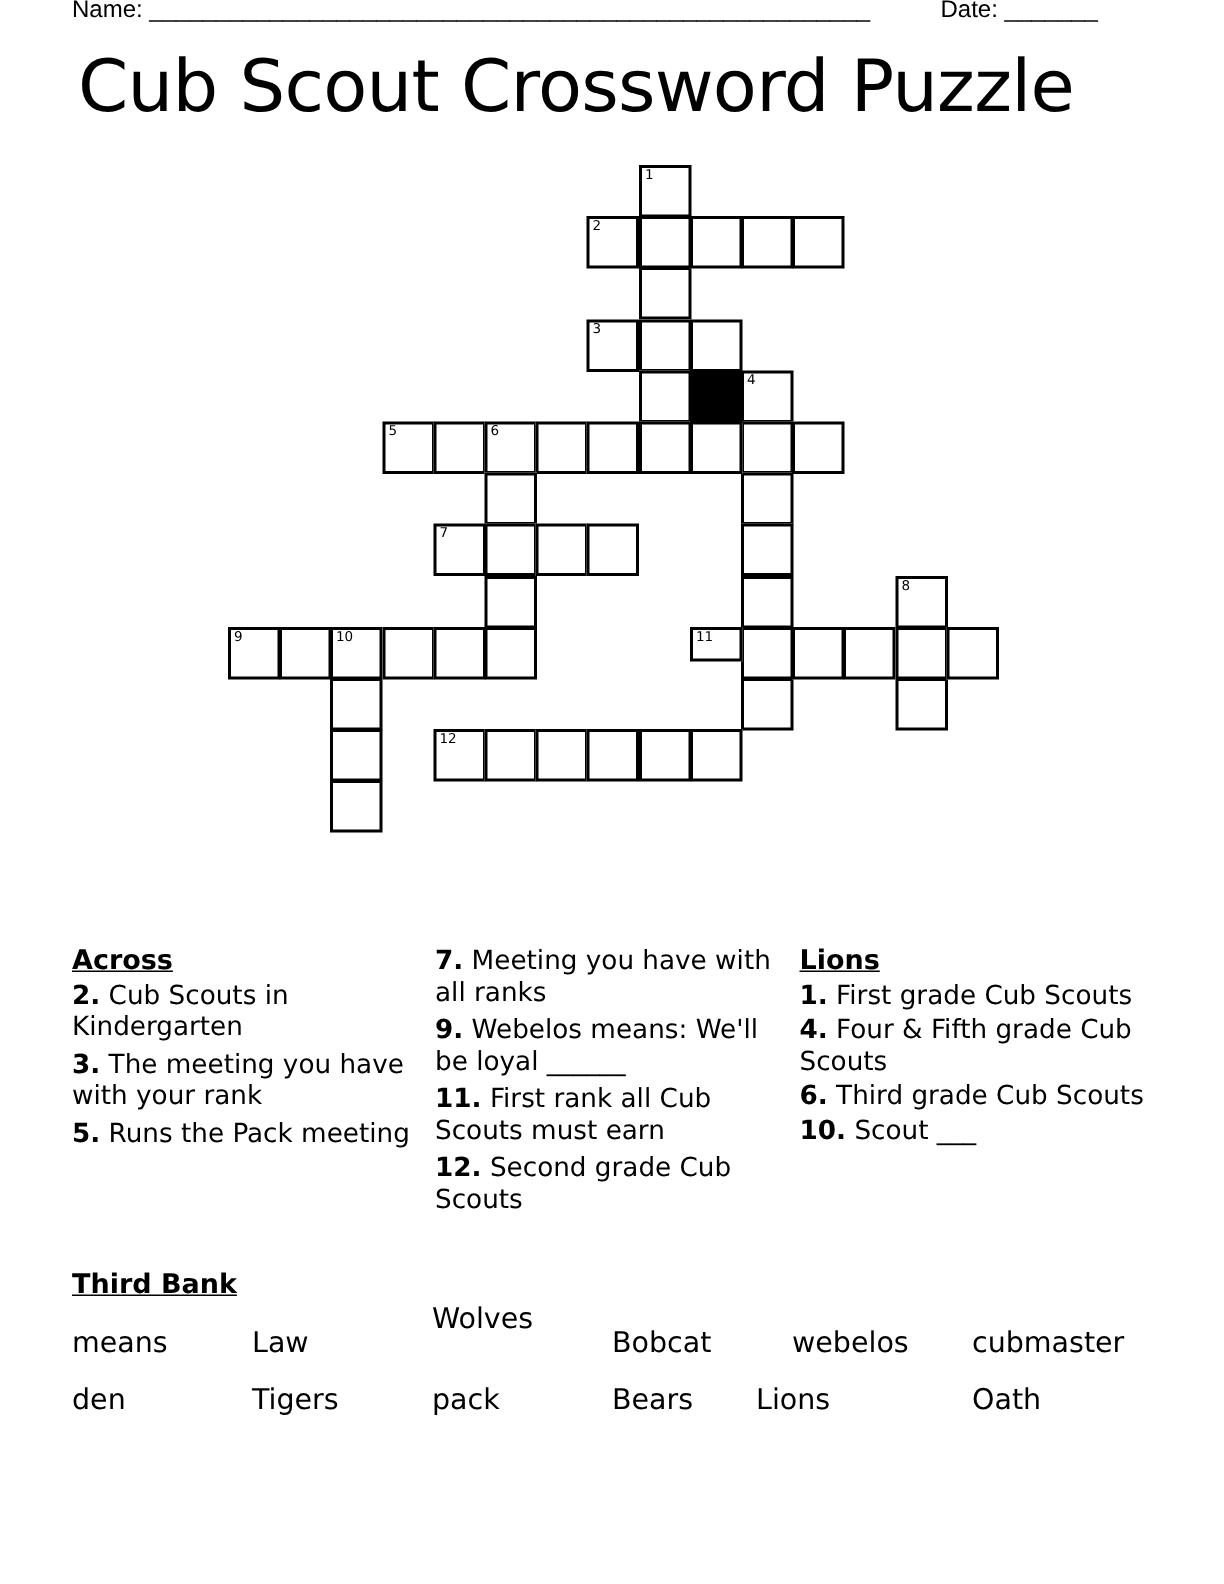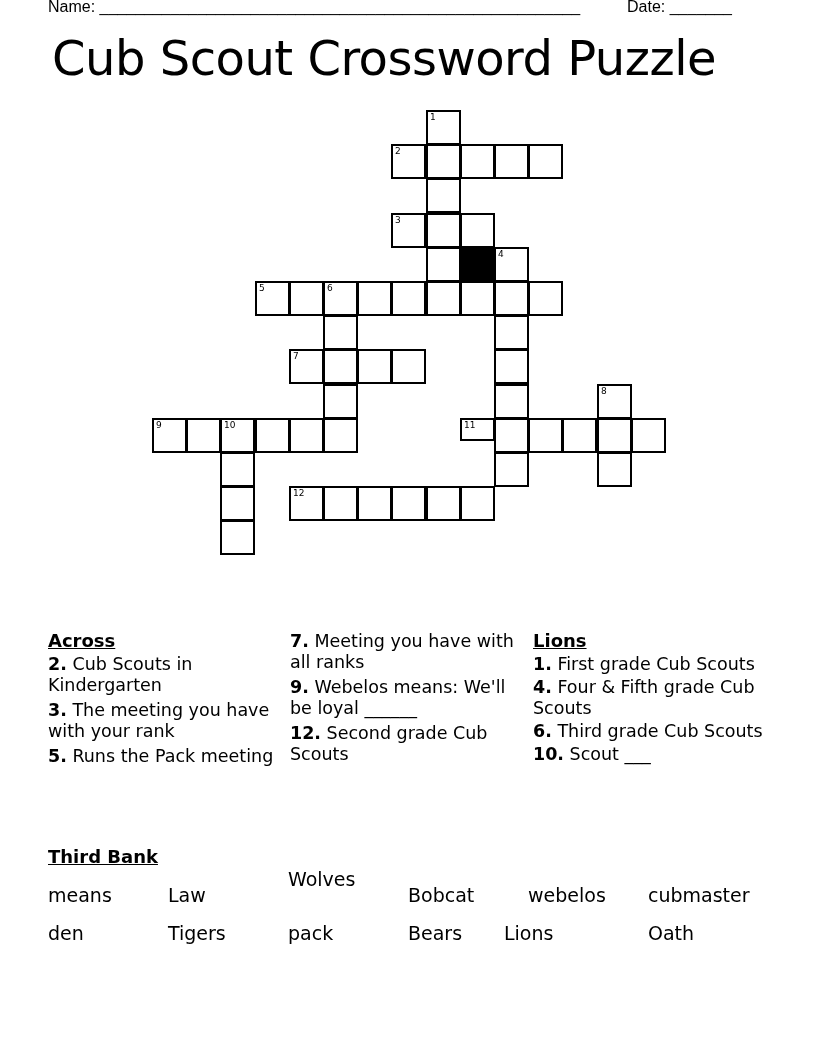--- a/index.html
+++ b/index.html
@@ -111,20 +111,21 @@
 <div class="clues">
   <div class="col" style="left:48px; width:230px;">
     <h3>Across</h3>
     <div class="clue"><b>2.</b> <span>Cub Scouts in Kindergarten</span></div>
     <div class="clue"><b>3.</b> <span>The meeting you have with your rank</span></div>
     <div class="clue"><b>5.</b> <span>Runs the Pack meeting</span></div>
   </div>
   <div class="col" style="left:290px; width:225px; top:631px;">
     <div class="clue" style="margin-top:0"><b>7.</b> <span>Meeting you have with all ranks</span></div>
     <div class="clue"><b>9.</b> <span>Webelos means: We'll be loyal ______</span></div>
+    <div class="clue"><b>11.</b> <span>First rank all Cub Scouts must earn</span></div>
     <div class="clue"><b>12.</b> <span>Second grade Cub Scouts</span></div>
   </div>
   <div class="col" style="left:533px; width:230px;">
     <h3>Lions</h3>
     <div class="clue" style="margin-bottom:2px"><b>1.</b> <span>First grade Cub Scouts</span></div>
     <div class="clue" style="margin-bottom:2px"><b>4.</b> <span>Four &amp; Fifth grade Cub Scouts</span></div>
     <div class="clue" style="margin-bottom:2px"><b>6.</b> <span>Third grade Cub Scouts</span></div>
     <div class="clue" style="margin-bottom:2px"><b>10.</b> <span>Scout ___</span></div>
   </div>
 </div>

